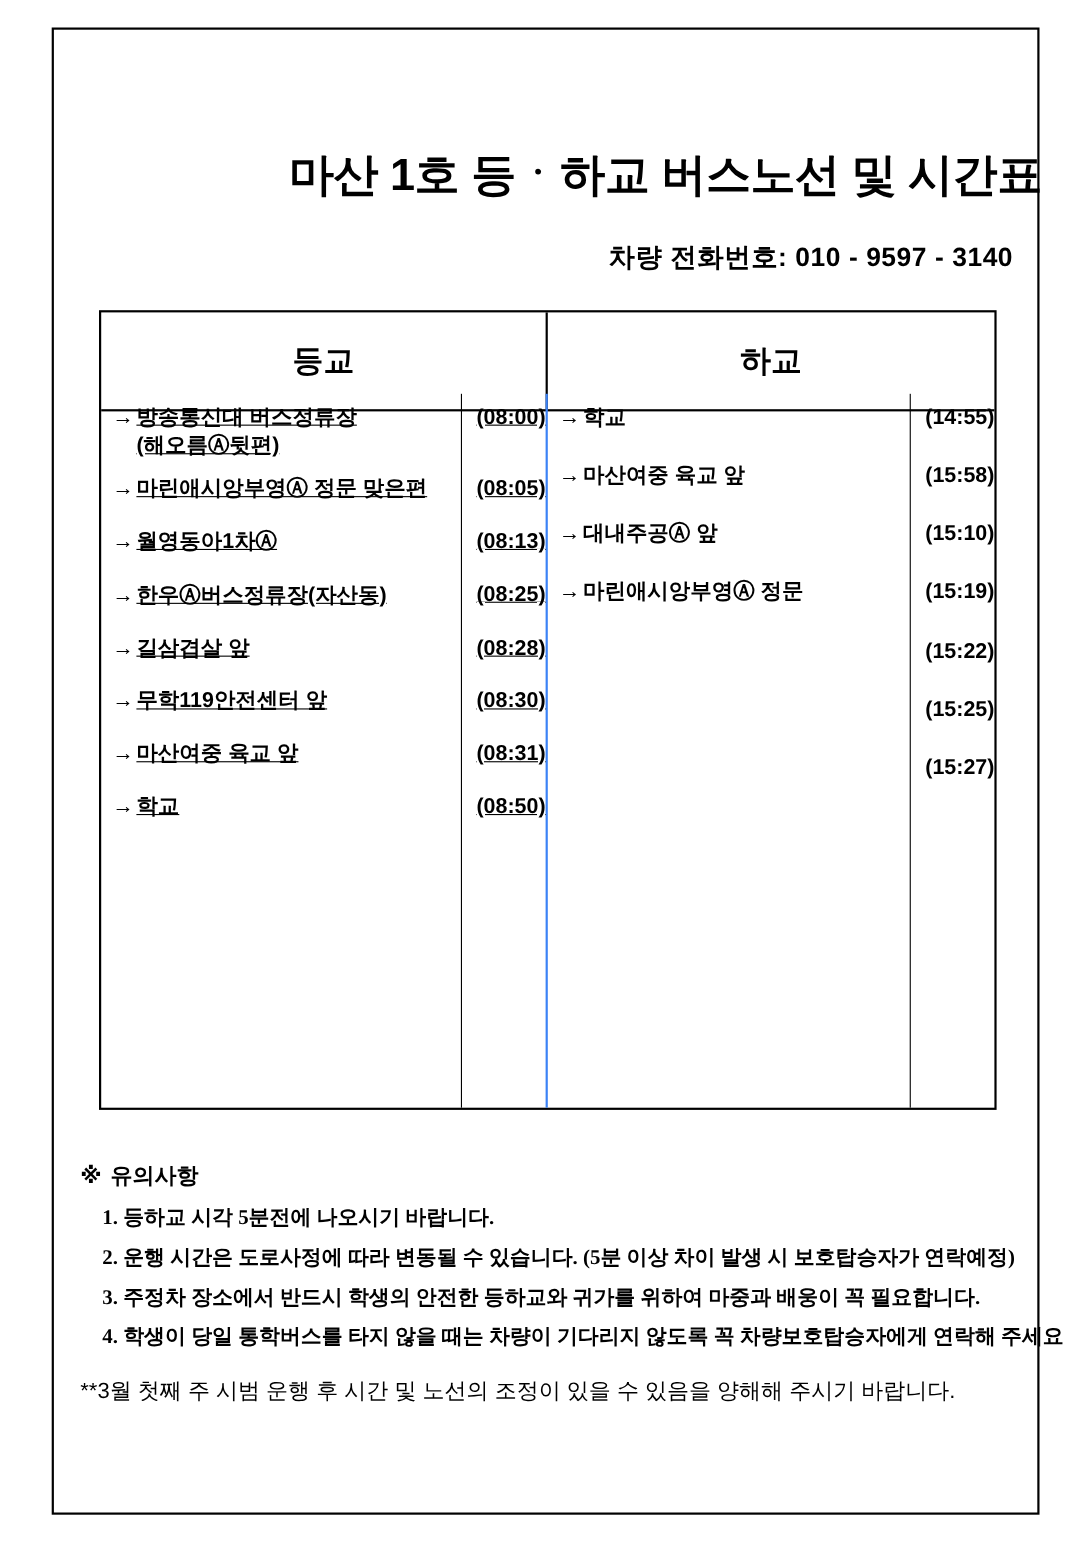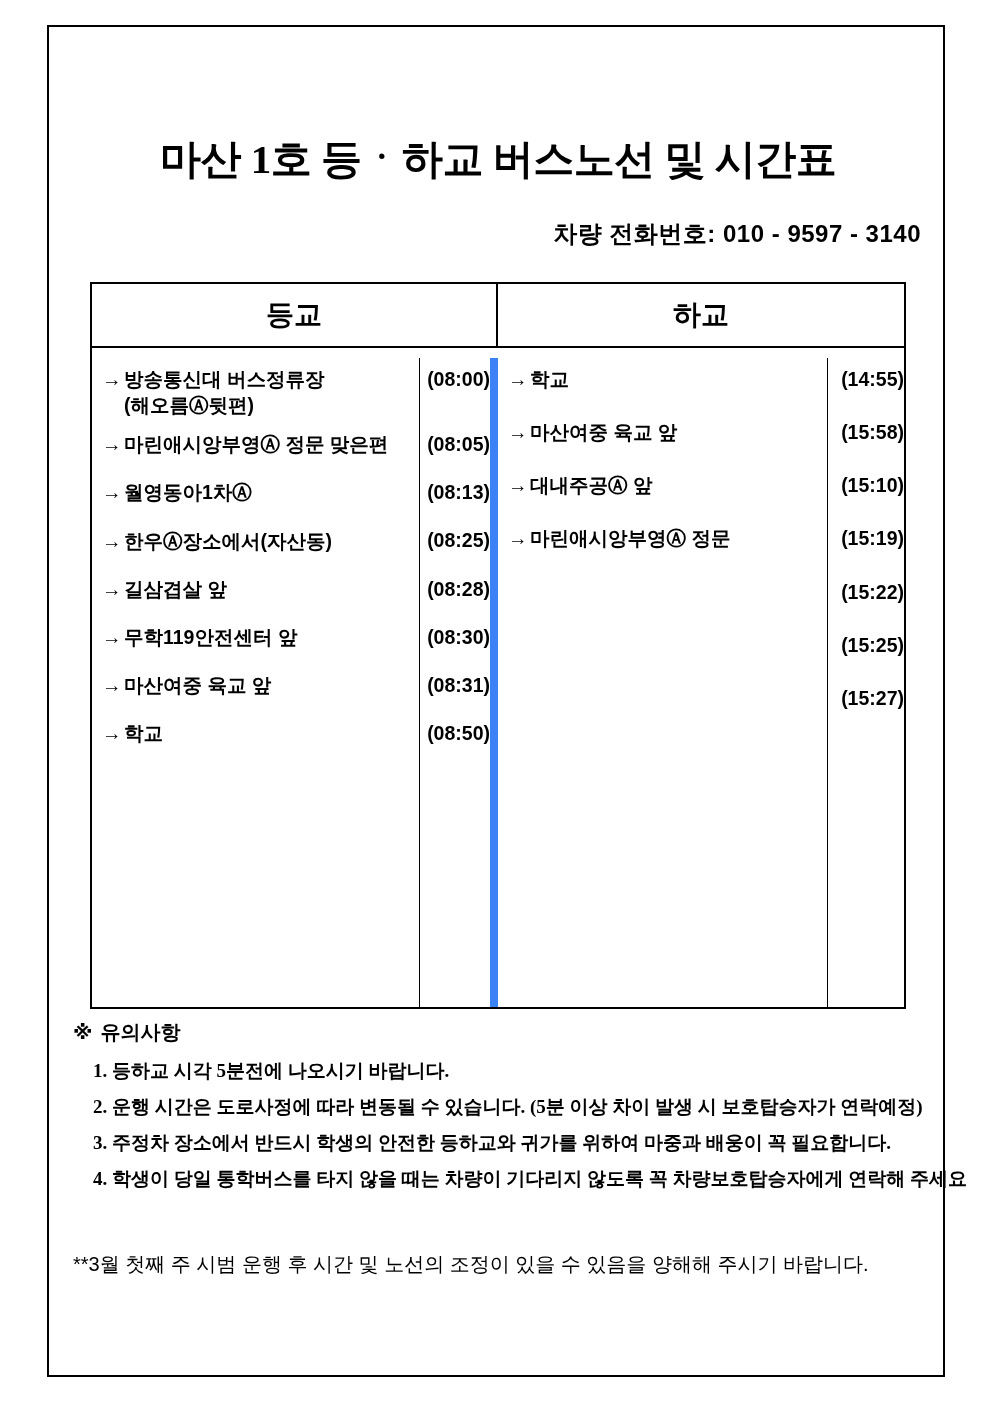--- a/index.html
+++ b/index.html
@@ -26,26 +26,25 @@
     box-sizing: border-box;
     background: #ffffff;
   }
 
   
   .doc-title {
     position: absolute;
     left: 0;
     top: 105px;
     width: 898px;
-    text-align: center;
+    text-align: right;
     font-size: 41px;
     font-weight: bold;
     letter-spacing: -0.5px;
     white-space: nowrap;
-    font-family: Liberation Serif, serif;
   }
 
   .phone-line {
     position: absolute;
     right: 22px;
     top: 191px;
     font-size: 24px;
     font-weight: bold;
     letter-spacing: 0.5px;
     white-space: nowrap;
@@ -60,21 +59,21 @@
     height: 727px;
     border: 2px solid #000000;
     box-sizing: border-box;
   }
 
   .thead {
     position: absolute;
     left: 0;
     top: 0;
     width: 100%;
-    height: 64px;
+    height: 90px;
     box-sizing: border-box;
     border-bottom: 2px solid #000000;
     display: flex;
   }
   .thead .th {
     flex: 1 1 50%;
     display: flex;
     align-items: center;
     justify-content: center;
     font-size: 28px;
@@ -93,21 +92,22 @@
     bottom: 0;
     display: flex;
   }
   .half {
     position: relative;
     flex: 1 1 50%;
     display: flex;
     box-sizing: border-box;
   }
   .half.left-half {
-    border-right: 8px solid #3b82f6;
+    border-right: 2px solid #3b82f6;
+    text-decoration: underline;
   }
   .col-stops {
     position: relative;
     box-sizing: border-box;
     border-right: 1.5px solid #000000;
     padding: 8px 0 0 0;
   }
   .left-half .col-stops { width: 328px; }
   .right-half .col-stops { width: 330px; }
   .col-times {
@@ -147,21 +147,21 @@
   .left-half .time-row.two-line { margin-bottom: 39px; }
 
   
   .right-half .stop-row,
   .right-half .time-row { margin-bottom: 27px; }
 
   
   .notes {
     position: absolute;
     left: 18px;
-    top: 992px;
+    top: 1028px;
     width: 870px;
   }
   .notes-title {
     font-size: 20px;
     font-weight: bold;
     margin-bottom: 12px;
     padding-left: 6px;
     white-space: nowrap;
   }
   .notes-title .mark { margin-right: 8px; }
@@ -212,21 +212,21 @@
 
           <div class="stop-row">
             <span class="arrow">→</span><span>마린애시앙부영Ⓐ 정문 맞은편</span>
           </div>
 
           <div class="stop-row">
             <span class="arrow">→</span><span>월영동아1차Ⓐ</span>
           </div>
 
           <div class="stop-row">
-            <span class="arrow">→</span><span>한우Ⓐ장소에서(자산동)</span>
+            <span class="arrow">→</span><span>한우Ⓐ버스정류장(자산동)</span>
           </div>
 
           <div class="stop-row">
             <span class="arrow">→</span><span>길삼겹살 앞</span>
           </div>
 
           <div class="stop-row">
             <span class="arrow">→</span><span>무학119안전센터 앞</span>
           </div>
 

